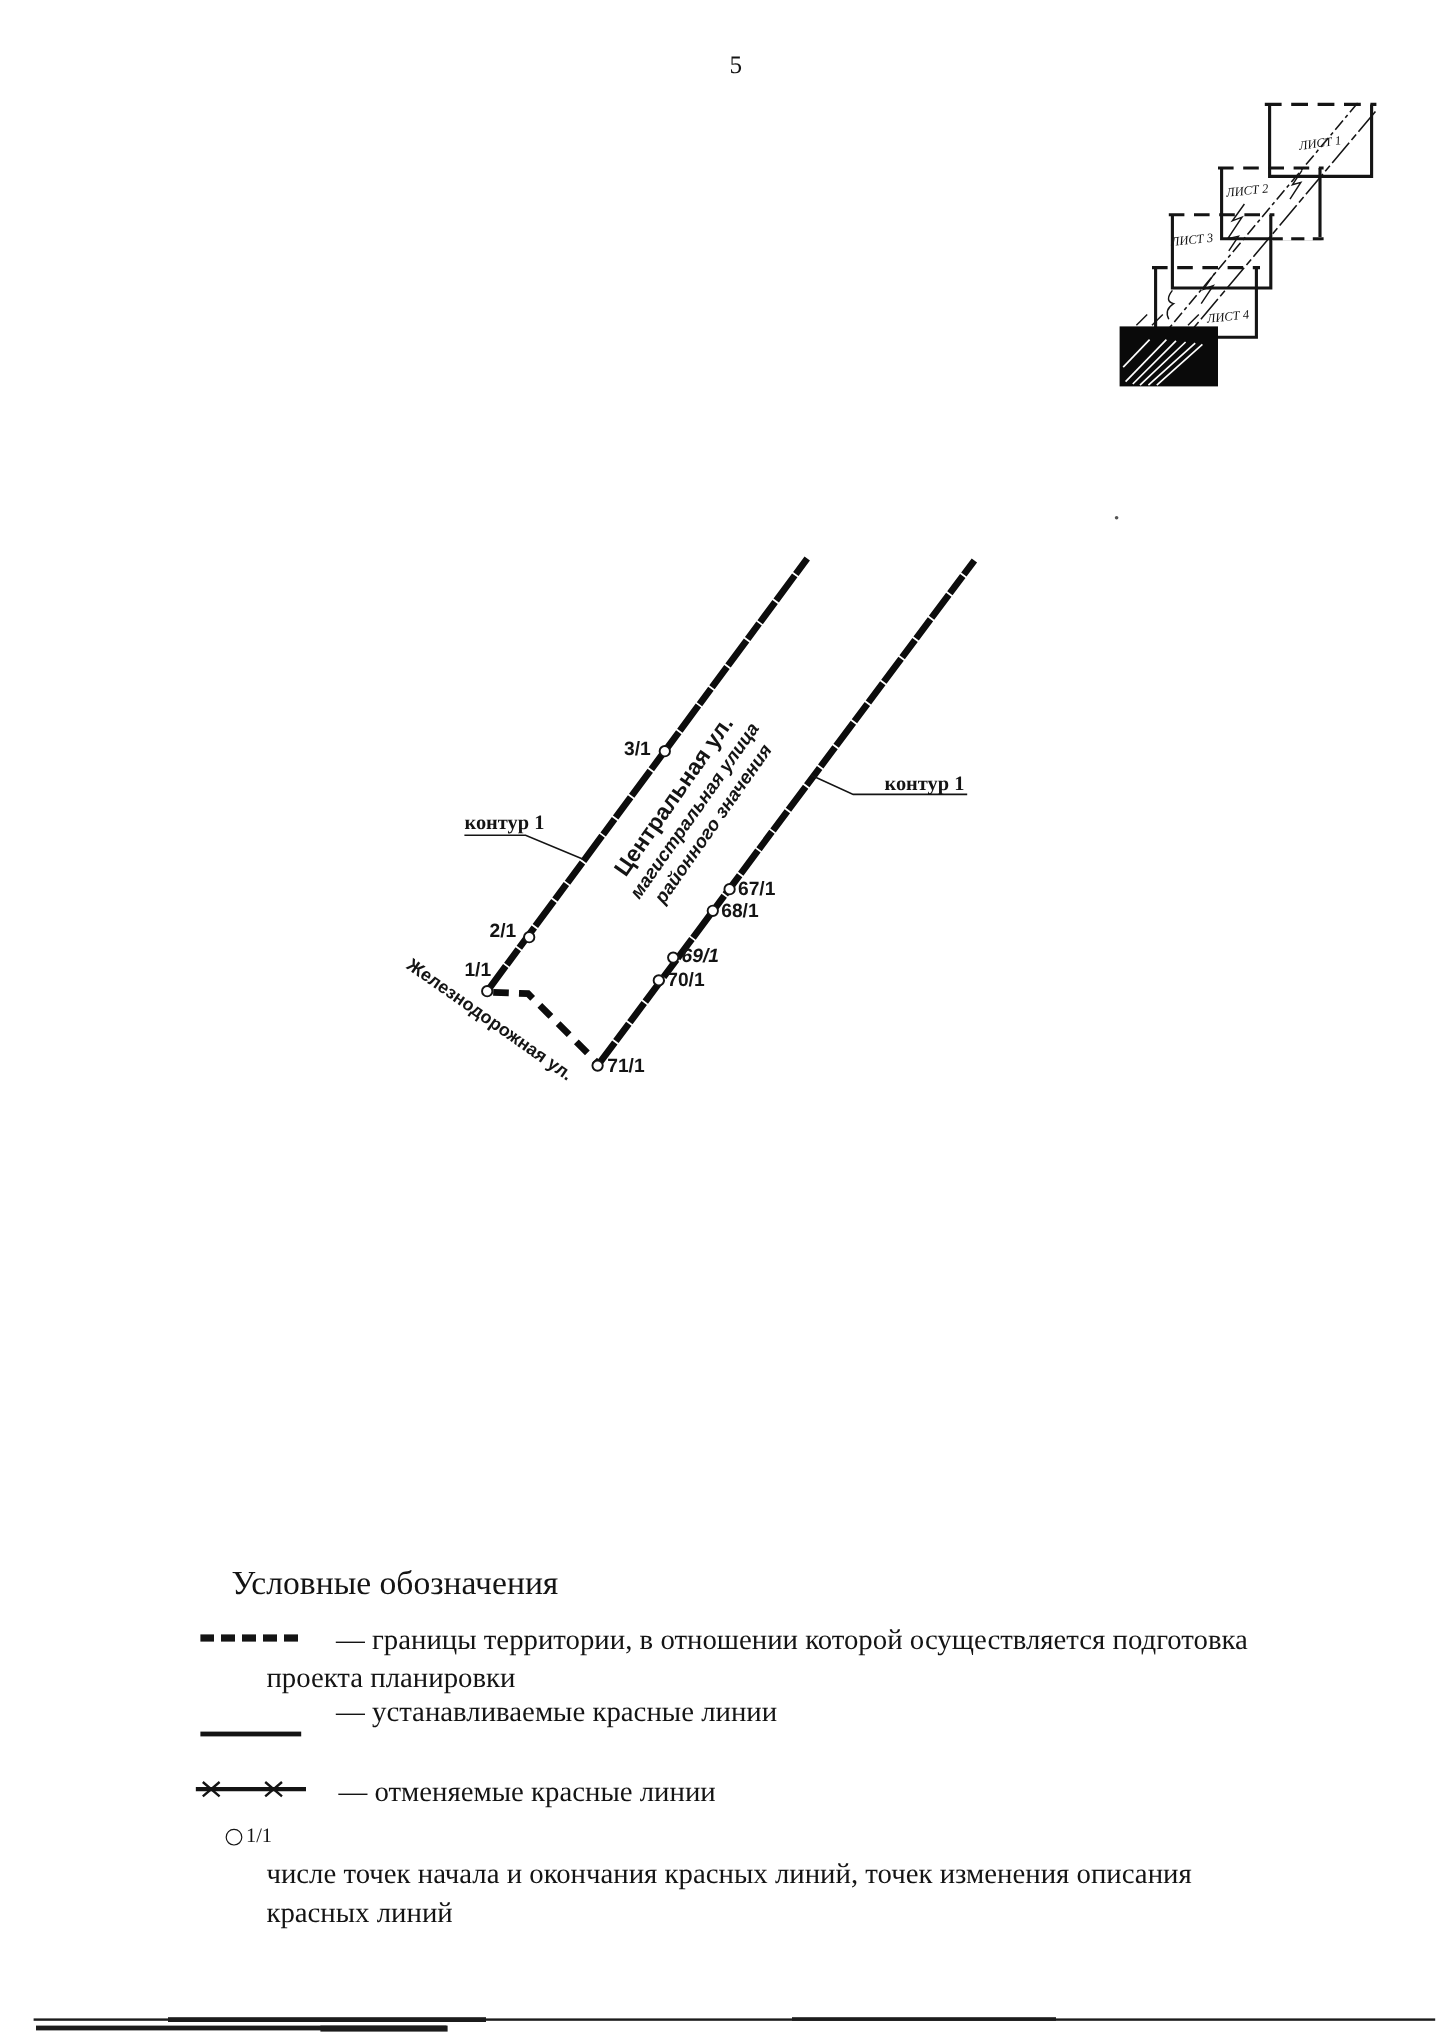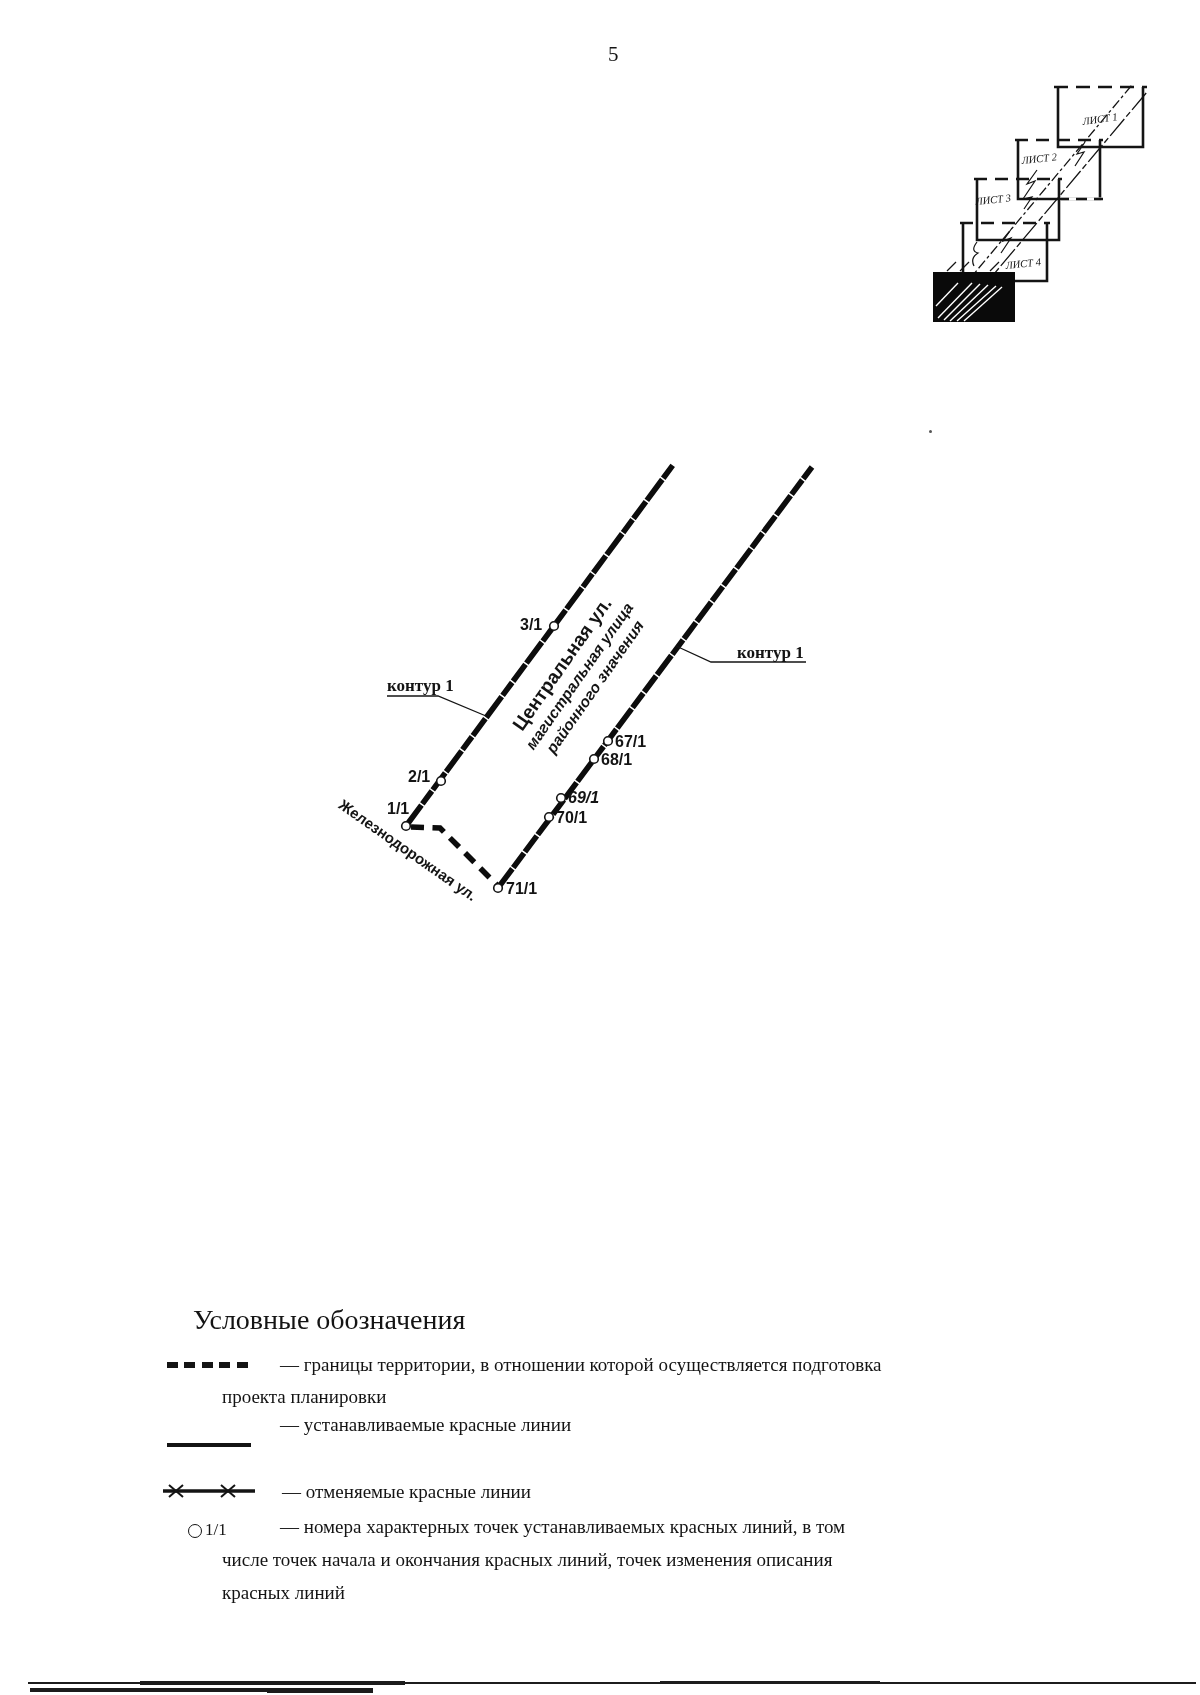--- a/index.html
+++ b/index.html
@@ -14,21 +14,21 @@
   .contour-label{position:absolute;font-family:"Liberation Serif",serif;font-weight:700;
                  font-size:17px;white-space:nowrap;}
   .street-block{position:absolute;left:208px;top:235px;transform:translate(-50%,-50%) rotate(-55deg);
                 text-align:center;font-family:"Liberation Sans",sans-serif;white-space:nowrap;}
   .street-main{font-size:19px;font-weight:700;line-height:22px;}
   .street-class{font-size:15.5px;font-style:italic;font-weight:600;line-height:19px;}
   .street-railway{position:absolute;left:38px;top:410px;transform:translate(-50%,-50%) rotate(35deg);
                   font-family:"Liberation Sans",sans-serif;font-size:15px;font-weight:700;white-space:nowrap;}
   
   .legend-title{left:193px;top:1304px;font-size:28px;}
-  .legend-text{position:absolute;font-size:19px;white-space:nowrap;}
+  .legend-text{position:absolute;font-size:24px;white-space:nowrap;}
   .swatch-dashed{left:167px;top:1362px;width:85px;height:6px;
                  background:repeating-linear-gradient(90deg,#141414 0 11px,transparent 11px 17.5px);}
   .swatch-solid{left:167px;top:1443px;width:84px;height:4px;background:#141414;}
   .swatch-cross{left:163px;top:1482px;}
   .point-symbol-circle{left:188px;top:1524px;width:12px;height:12px;border:1.7px solid #141414;
                        border-radius:50%;}
   .point-symbol-label{left:205px;top:1520px;font-size:17px;}
   
   .rule{position:absolute;background:#1c1c1c;}
   .dot{position:absolute;width:3px;height:3px;background:#555;border-radius:50%;}
@@ -154,21 +154,20 @@
 
   <svg class="abs swatch-cross" width="92" height="18" viewBox="0 0 92 18">
     <line x1="0" y1="9" x2="92" y2="9" stroke="#141414" stroke-width="3.6"></line>
     <path d="M6,3 L20,15 M20,3 L6,15" stroke="#141414" stroke-width="2" fill="none"></path>
     <path d="M58,3 L72,15 M72,3 L58,15" stroke="#141414" stroke-width="2" fill="none"></path>
   </svg>
   <div class="legend-text" style="left:282px;top:1481px;">— отменяемые красные линии</div>
 
   <div class="abs point-symbol-circle"></div>
   <div class="abs point-symbol-label">1/1</div>
-  <div class="legend-text" style="left:280px;top:1516px;">— номера характерных точек устанавливаемых красных линий, в том</div>
   <div class="legend-text" style="left:222px;top:1549px;">числе точек начала и окончания красных линий, точек изменения описания</div>
   <div class="legend-text" style="left:222px;top:1582px;">красных линий</div>
 
   <div class="rule" style="left:28px;top:1682px;width:1168px;height:2px;"></div>
   <div class="rule" style="left:140px;top:1681px;width:265px;height:4px;"></div>
   <div class="rule" style="left:660px;top:1681px;width:220px;height:3px;"></div>
   <div class="rule" style="left:30px;top:1688px;width:342px;height:4px;"></div>
   <div class="rule" style="left:267px;top:1688px;width:106px;height:5px;"></div>
 
 </div>

